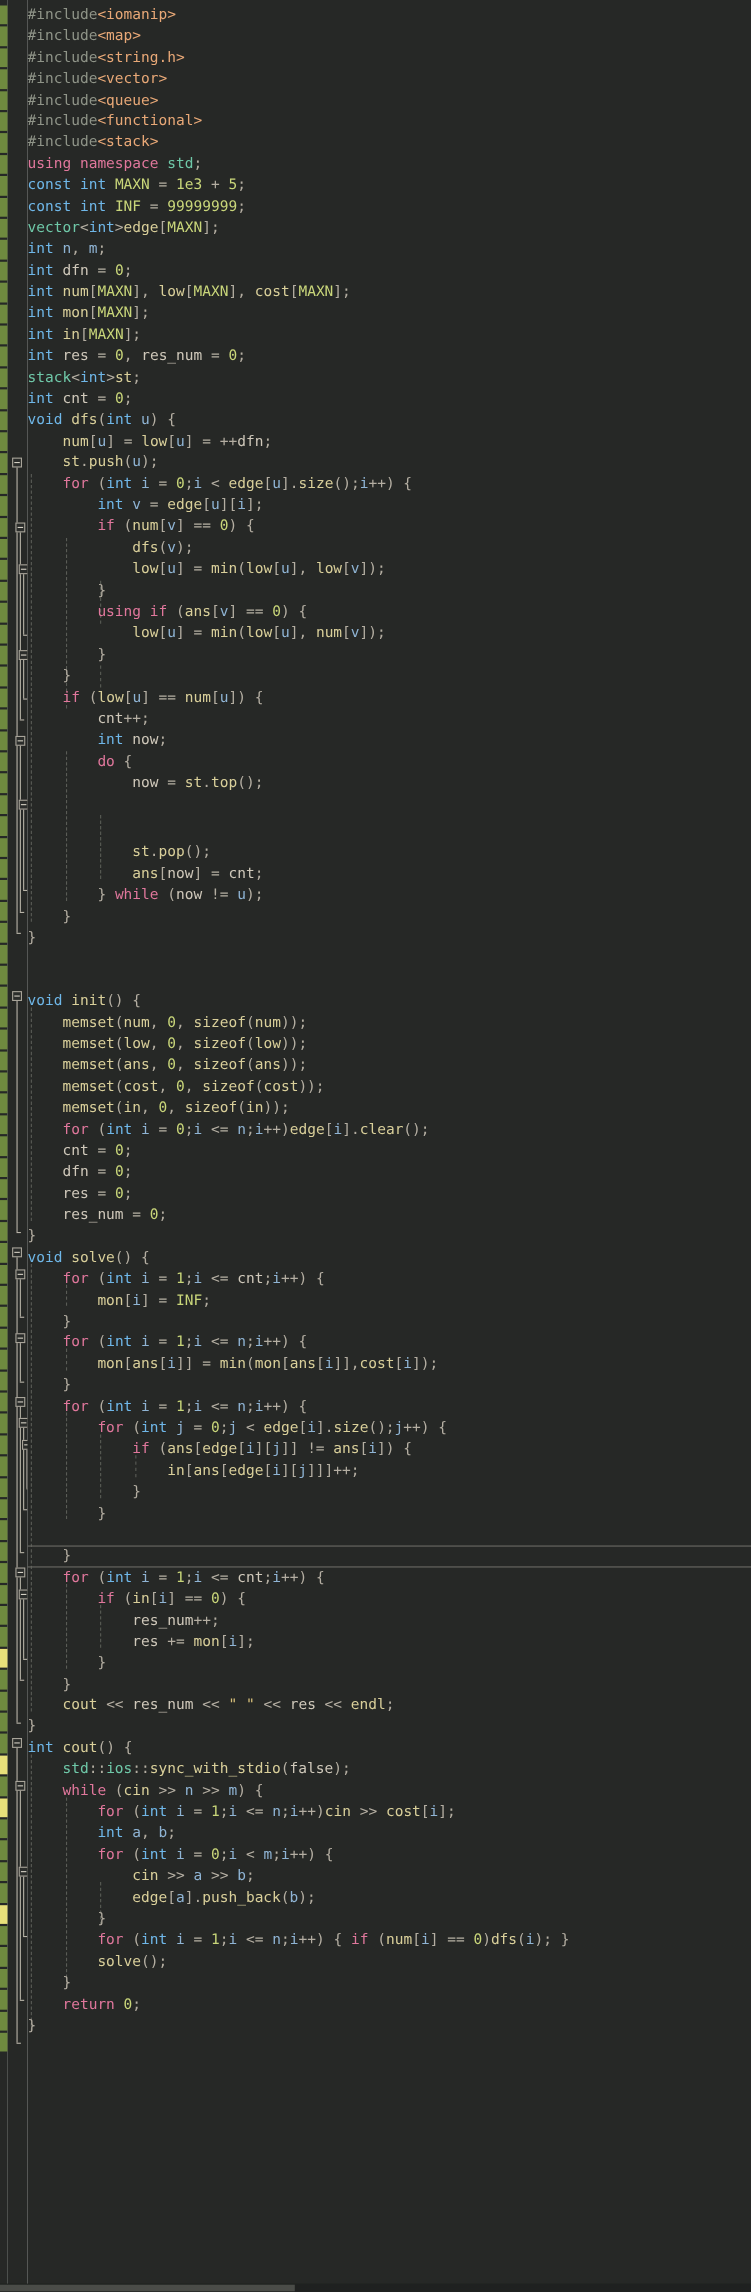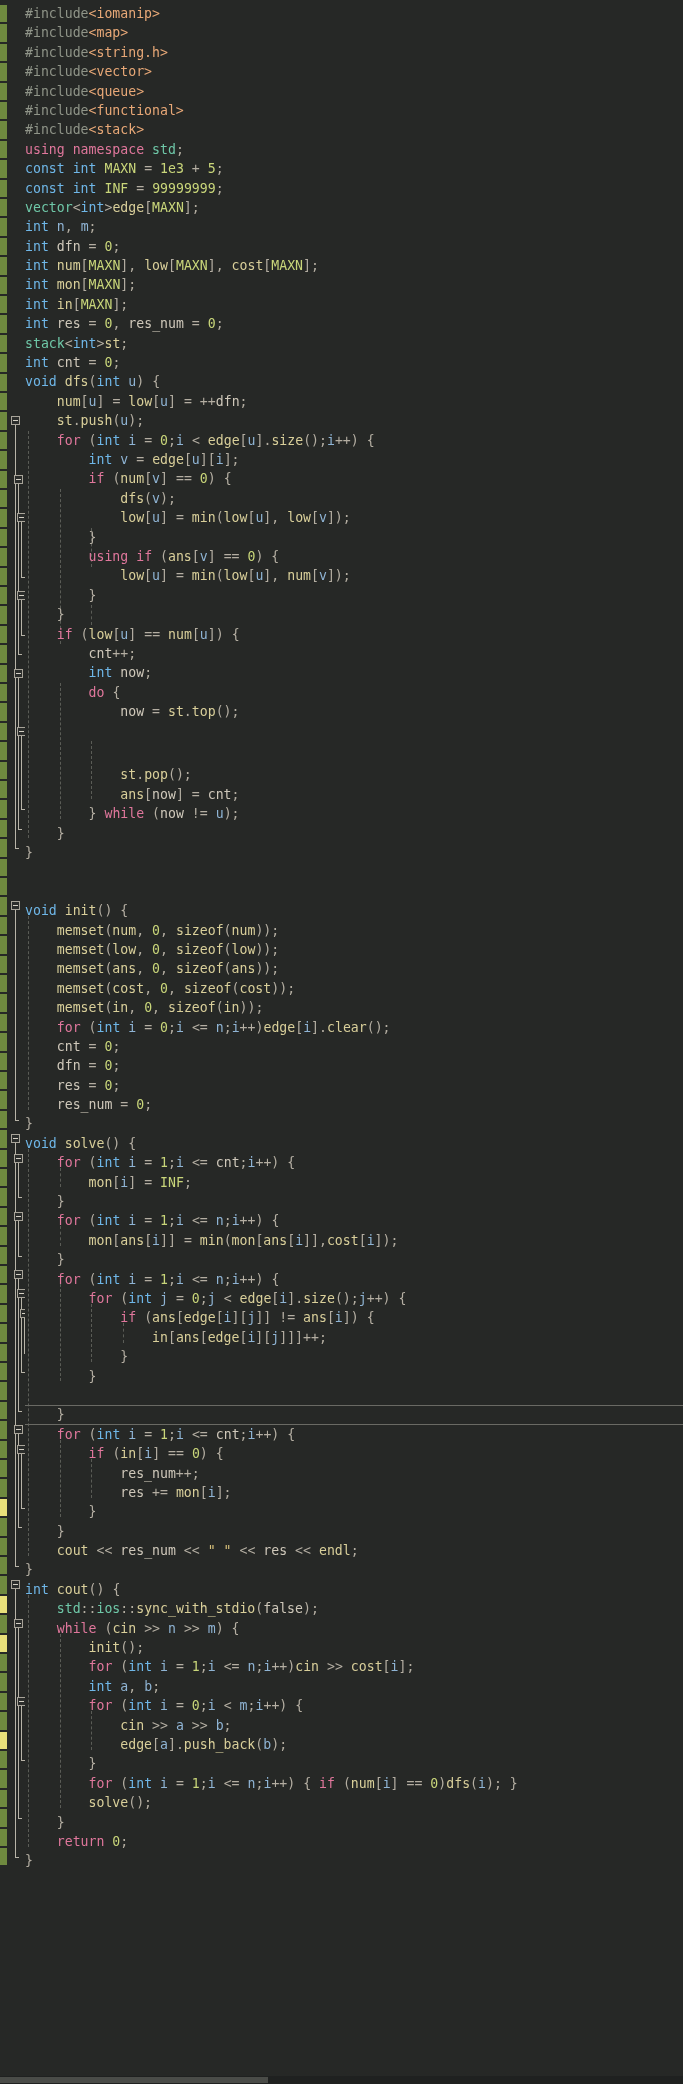--- a/index.html
+++ b/index.html
@@ -405,21 +405,20 @@
       <div class="line" style="top: 0px;"><span class="txt">        <span class="kw">if</span> <span class="punc">(</span><span class="fn">in</span><span class="punc">[</span><span class="idx">i</span><span class="punc">]</span> <span class="punc">==</span> <span class="num">0</span><span class="punc">)</span> <span class="punc">{</span></span></div>
       <div class="line" style="top: 0px;"><span class="txt">            <span class="var">res_num</span><span class="punc">++;</span></span></div>
       <div class="line" style="top: 0px;"><span class="txt">            <span class="var">res</span> <span class="punc">+=</span> <span class="fn">mon</span><span class="punc">[</span><span class="idx">i</span><span class="punc">];</span></span></div>
       <div class="line" style="top: 0px;"><span class="txt">        <span class="punc">}</span></span></div>
       <div class="line" style="top: 0px;"><span class="txt">    <span class="punc">}</span></span></div>
       <div class="line" style="top: 0px;"><span class="txt">    <span class="fn">cout</span> <span class="punc">&lt;&lt;</span> <span class="var">res_num</span> <span class="punc">&lt;&lt;</span> <span class="str">" "</span> <span class="punc">&lt;&lt;</span> <span class="var">res</span> <span class="punc">&lt;&lt;</span> <span class="fn">endl</span><span class="punc">;</span></span></div>
       <div class="line" style="top: 0px;"><span class="txt"><span class="punc">}</span></span></div>
       <div class="line" style="top: 0px;"><span class="txt"><span class="ty">int</span> <span class="fn">cout</span><span class="punc">()</span> <span class="punc">{</span></span></div>
       <div class="line" style="top: 0px;"><span class="txt">    <span class="cls">std</span><span class="punc">::</span><span class="cls">ios</span><span class="punc">::</span><span class="fn">sync_with_stdio</span><span class="punc">(</span><span class="var">false</span><span class="punc">);</span></span></div>
       <div class="line" style="top: 0px;"><span class="txt">    <span class="kw">while</span> <span class="punc">(</span><span class="fn">cin</span> <span class="punc">&gt;&gt;</span> <span class="idx">n</span> <span class="punc">&gt;&gt;</span> <span class="idx">m</span><span class="punc">)</span> <span class="punc">{</span></span></div>
-      <div class="line" style="top: 0px;"><span class="txt">        <span class="fn">init</span><span class="punc">();</span></span></div>
       <div class="line" style="top: 0px;"><span class="txt">        <span class="kw">for</span> <span class="punc">(</span><span class="ty">int</span> <span class="idx">i</span> <span class="punc">=</span> <span class="num">1</span><span class="punc">;</span><span class="idx">i</span> <span class="punc">&lt;=</span> <span class="idx">n</span><span class="punc">;</span><span class="idx">i</span><span class="punc">++)</span><span class="fn">cin</span> <span class="punc">&gt;&gt;</span> <span class="fn">cost</span><span class="punc">[</span><span class="idx">i</span><span class="punc">];</span></span></div>
       <div class="line" style="top: 0px;"><span class="txt">        <span class="ty">int</span> <span class="idx">a</span><span class="punc">,</span> <span class="idx">b</span><span class="punc">;</span></span></div>
       <div class="line" style="top: 0px;"><span class="txt">        <span class="kw">for</span> <span class="punc">(</span><span class="ty">int</span> <span class="idx">i</span> <span class="punc">=</span> <span class="num">0</span><span class="punc">;</span><span class="idx">i</span> <span class="punc">&lt;</span> <span class="idx">m</span><span class="punc">;</span><span class="idx">i</span><span class="punc">++)</span> <span class="punc">{</span></span></div>
       <div class="line" style="top: 0px;"><span class="txt">            <span class="fn">cin</span> <span class="punc">&gt;&gt;</span> <span class="idx">a</span> <span class="punc">&gt;&gt;</span> <span class="idx">b</span><span class="punc">;</span></span></div>
       <div class="line" style="top: 0px;"><span class="txt">            <span class="fn">edge</span><span class="punc">[</span><span class="idx">a</span><span class="punc">].</span><span class="fn">push_back</span><span class="punc">(</span><span class="idx">b</span><span class="punc">);</span></span></div>
       <div class="line" style="top: 0px;"><span class="txt">        <span class="punc">}</span></span></div>
       <div class="line" style="top: 0px;"><span class="txt">        <span class="kw">for</span> <span class="punc">(</span><span class="ty">int</span> <span class="idx">i</span> <span class="punc">=</span> <span class="num">1</span><span class="punc">;</span><span class="idx">i</span> <span class="punc">&lt;=</span> <span class="idx">n</span><span class="punc">;</span><span class="idx">i</span><span class="punc">++)</span> <span class="punc">{</span> <span class="kw">if</span> <span class="punc">(</span><span class="fn">num</span><span class="punc">[</span><span class="idx">i</span><span class="punc">]</span> <span class="punc">==</span> <span class="num">0</span><span class="punc">)</span><span class="fn">dfs</span><span class="punc">(</span><span class="idx">i</span><span class="punc">);</span> <span class="punc">}</span></span></div>
       <div class="line" style="top: 0px;"><span class="txt">        <span class="fn">solve</span><span class="punc">();</span></span></div>
       <div class="line" style="top: 0px;"><span class="txt">    <span class="punc">}</span></span></div>
       <div class="line" style="top: 0px;"><span class="txt">    <span class="kw">return</span> <span class="num">0</span><span class="punc">;</span></span></div>

